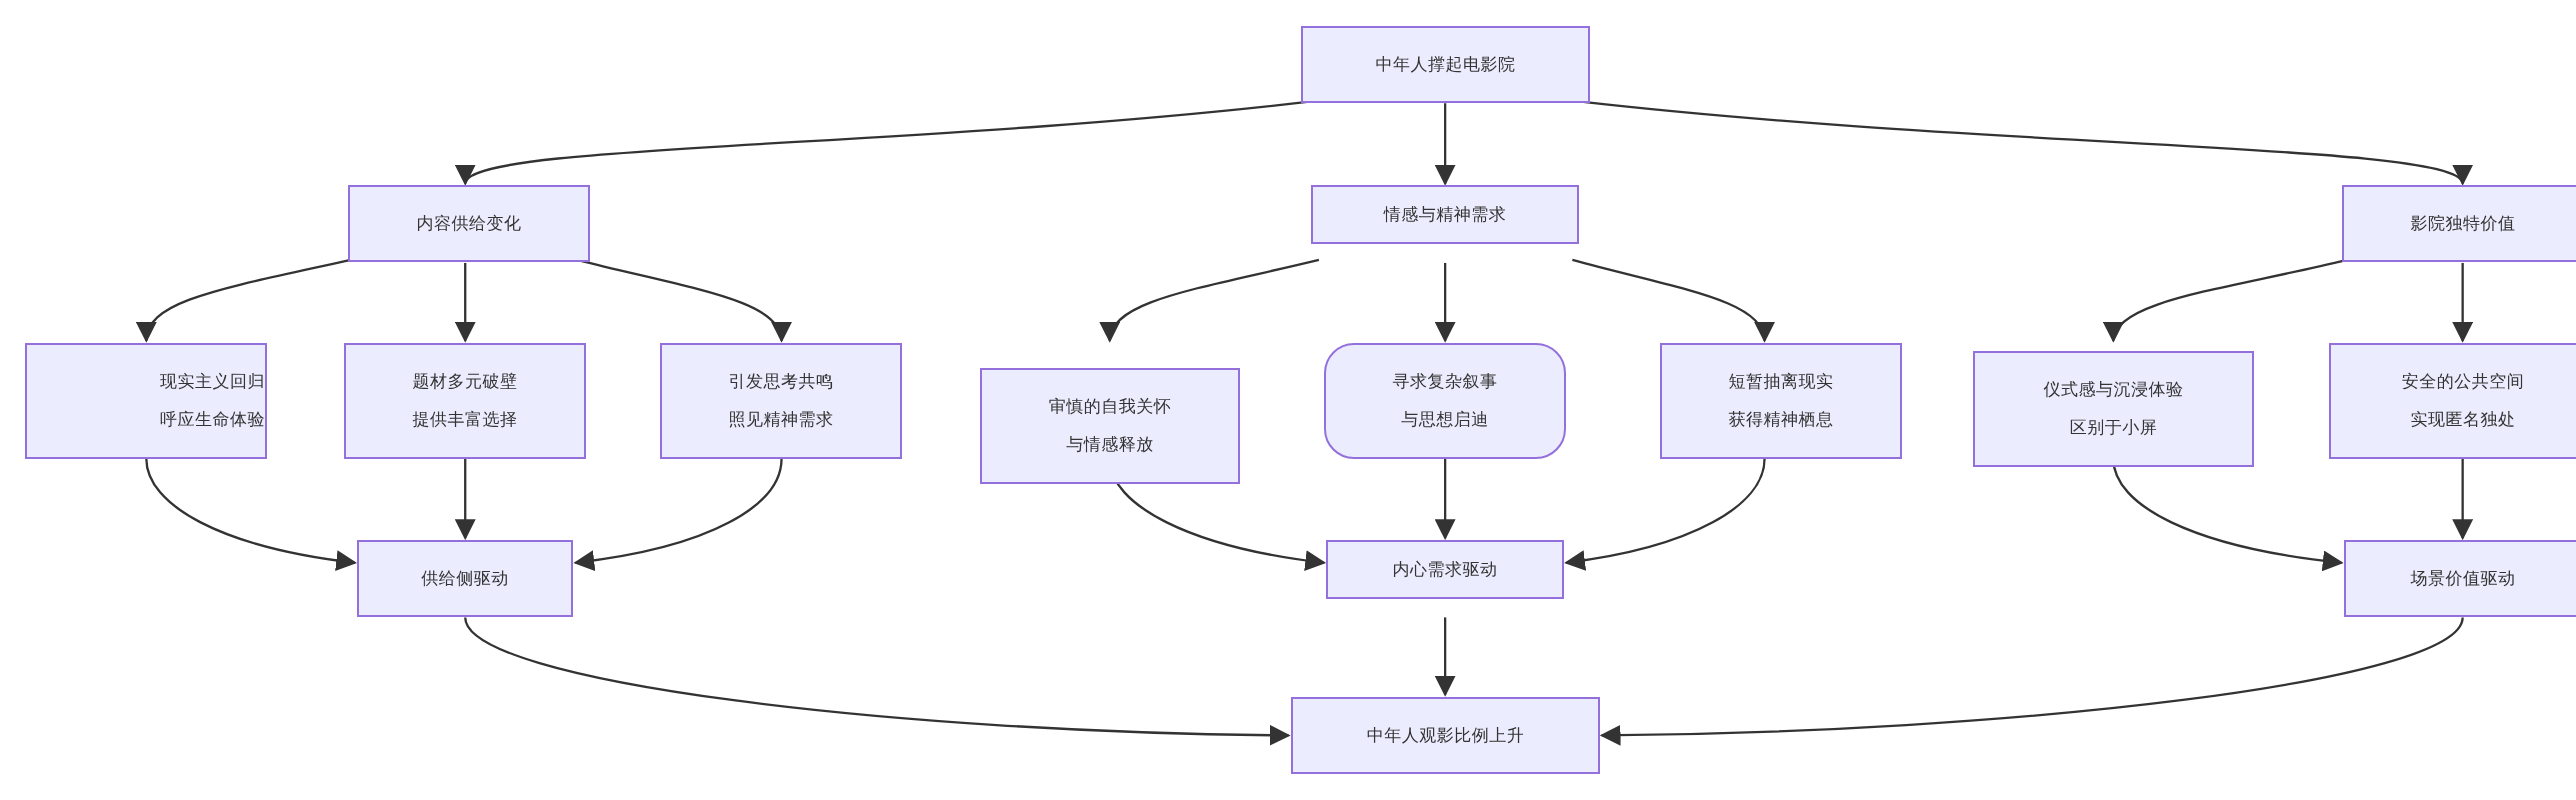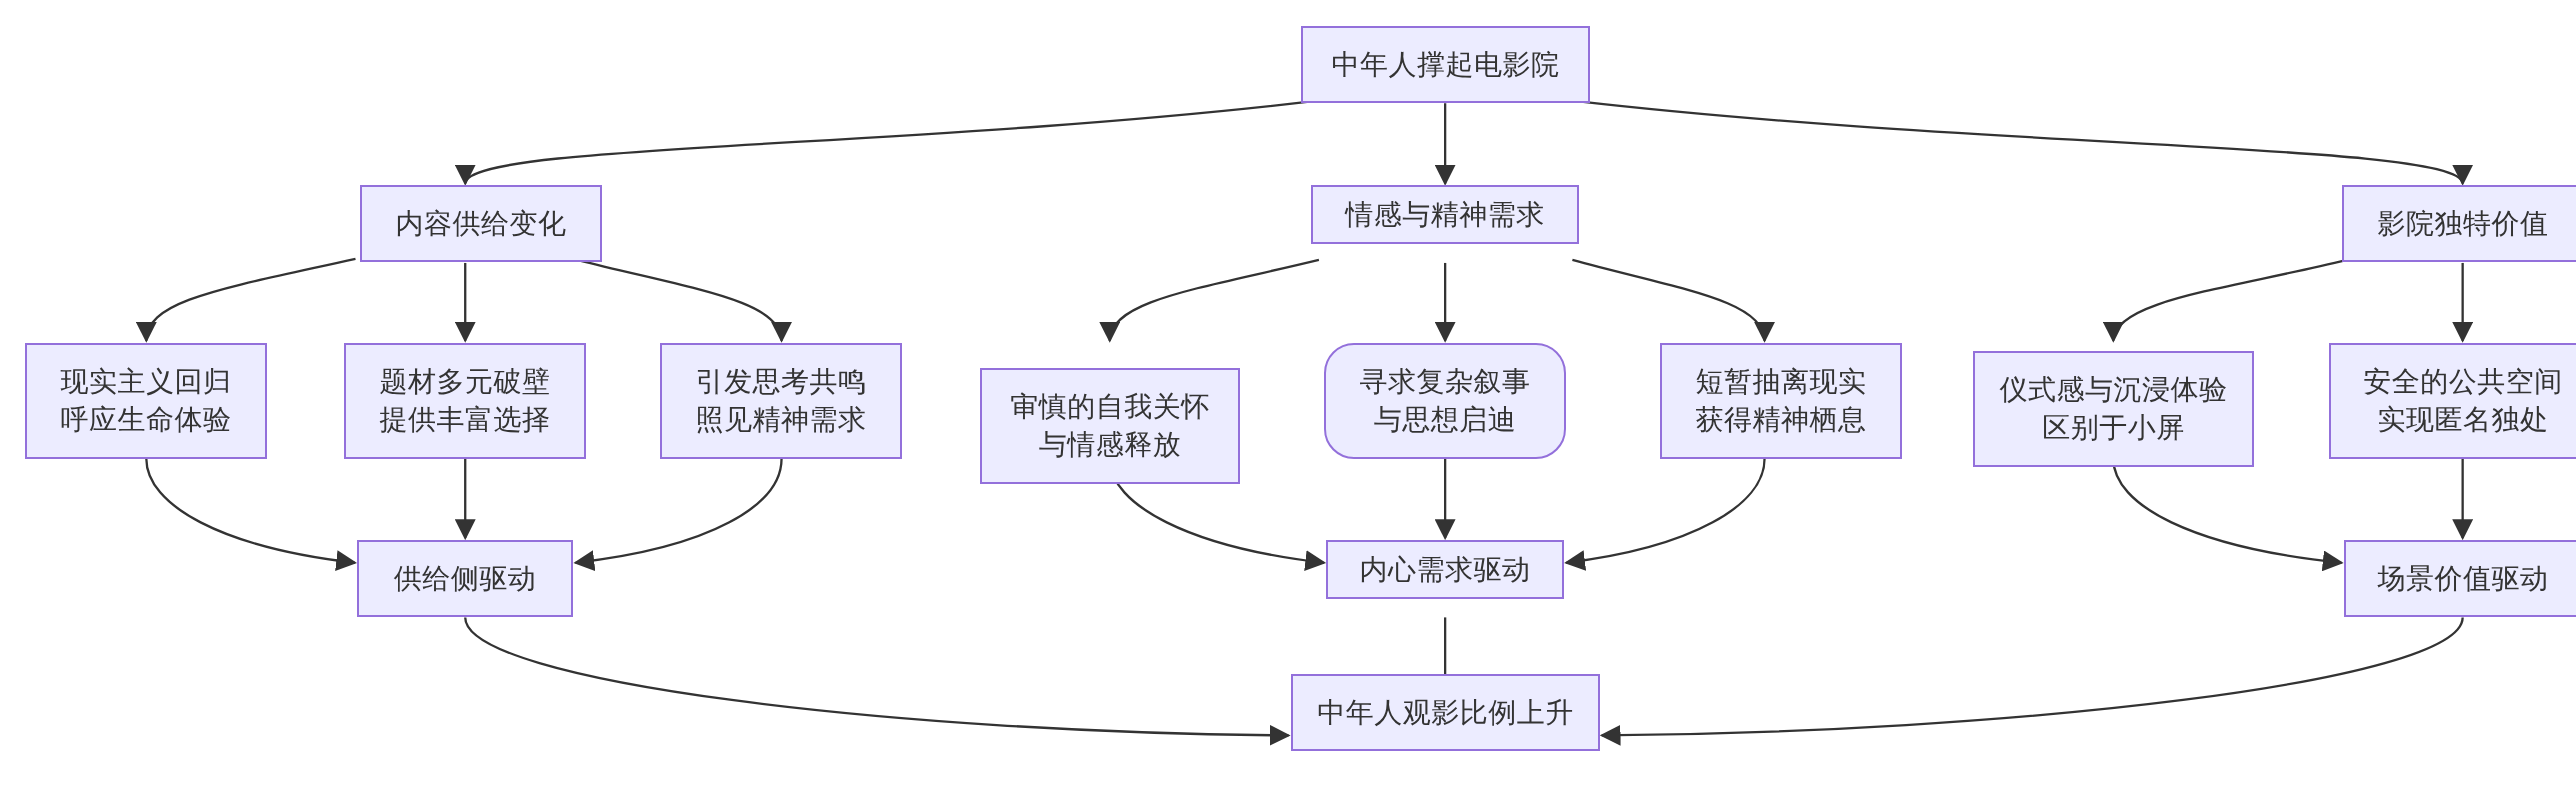--- a/index.html
+++ b/index.html
@@ -16,51 +16,51 @@
   }
   #edges{
     position:absolute;left:0;top:0;
   }
   .node{
     position:absolute;
     box-sizing:border-box;
     background:var(--node-fill,#ECECFF);
     border:2.6px solid var(--node-border,#9370DB);
     color:var(--text,#333333);
-    font-size:28px;
+    font-size:17px;
     display:flex;
     flex-direction:column;
     align-items:center;
     justify-content:center;
     text-align:center;
     letter-spacing:0.5px;
     white-space:nowrap;
   }
   .node span{display:block;line-height:38px;}
   
   #n-root{left:1301px;top:26px;width:289px;height:77px;}
   
-  #n-branch-content{left:360px;top:185px;width:242px;height:77px;}
+  #n-branch-content{left:348px;top:185px;width:242px;height:77px;}
   #n-branch-emotion{left:1311px;top:185px;width:268px;height:59px;}
   #n-branch-cinema{left:2342px;top:185px;width:242px;height:77px;}
   
-  #n-content-1{left:25px;top:343px;width:242px;height:116px;}
+  #n-content-1{left:25px;top:343px;width:242px;height:116px;align-items:flex-end;}
   #n-content-2{left:344px;top:343px;width:242px;height:116px;}
   #n-content-3{left:660px;top:343px;width:242px;height:116px;}
   #n-emotion-1{left:980px;top:343px;width:260px;height:116px;margin-top:25px;}
   #n-emotion-2{left:1324px;top:343px;width:242px;height:116px;border-radius:30px;}
   #n-emotion-3{left:1643px;top:343px;width:242px;height:116px;margin-left:17px;}
   #n-cinema-1{left:1973px;top:351px;width:281px;height:116px;}
   #n-cinema-2{left:2329px;top:343px;width:268px;height:116px;}
   
   #n-driver-supply{left:357px;top:540px;width:216px;height:77px;}
   #n-driver-demand{left:1326px;top:540px;width:238px;height:59px;}
   #n-driver-scene{left:2344px;top:540px;width:238px;height:77px;}
   
-  #n-final{left:1291px;top:674px;width:309px;height:77px;}
+  #n-final{left:1291px;top:697px;width:309px;height:77px;}
 </style>
 </head>
 <body>
 
 <div id="canvas">
 
   <svg id="edges" width="2949" height="801" viewBox="0 0 5724 1554" xmlns="http://www.w3.org/2000/svg">
     <defs>
       <marker id="arrow" viewBox="0 0 10 10" refX="9" refY="5" markerWidth="9" markerHeight="9" orient="auto" markerUnits="strokeWidth">
         <path d="M0,0 L10,5 L0,10 z" fill="#333333"></path>

